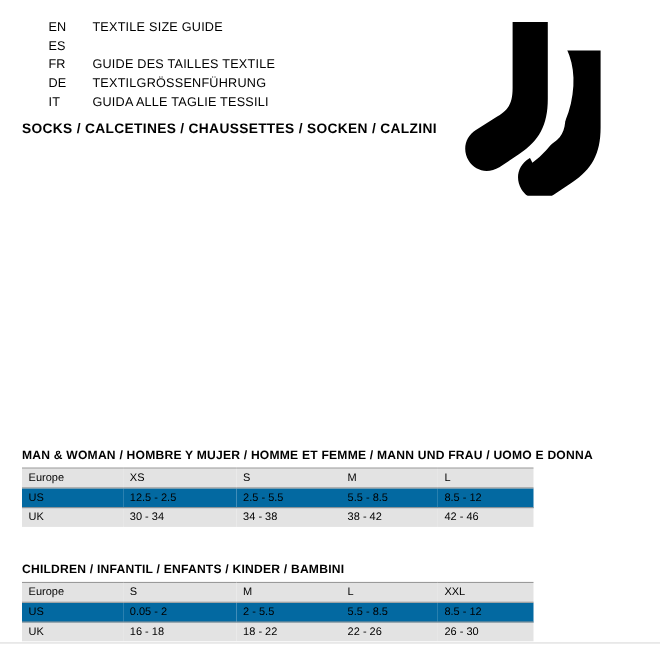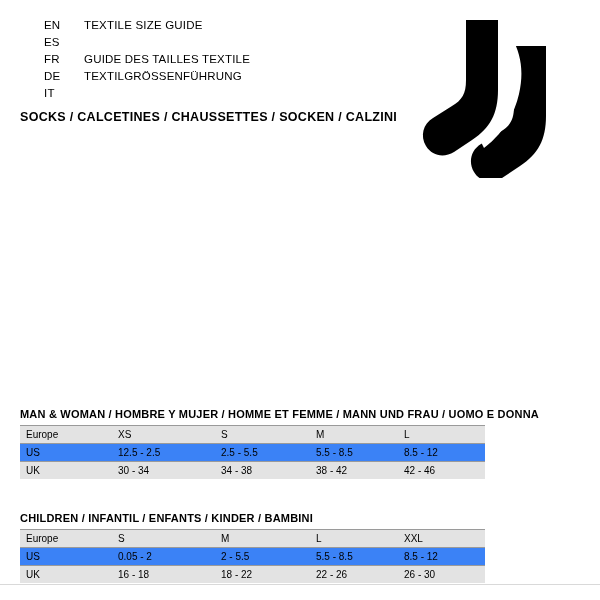--- a/index.html
+++ b/index.html
@@ -89,21 +89,21 @@
     height: 15px;
     padding: 1px 0 1px 6px;
     border: 0;
     vertical-align: middle;
     white-space: nowrap;
   }
   table.size-table tr.shade td {
     background: #e3e3e3;
   }
   table.size-table tr.plain td {
-    background: #3b82f6;
+    background: #0369a1;
   }
   table.size-table tr td.line-top {
     border-top: 1px solid #9a9a9a;
   }
   col.c0 { width: 92px; }
   col.c1 { width: 103px; }
   col.c2 { width: 95px; }
   col.c3 { width: 88px; }
   col.c4 { width: 87px; }
 
@@ -132,20 +132,21 @@
     <div class="lang-row">
       <span class="lang-code">FR</span>
       <span class="lang-text">GUIDE DES TAILLES TEXTILE</span>
     </div>
     <div class="lang-row">
       <span class="lang-code">DE</span>
       <span class="lang-text">TEXTILGRÖSSENFÜHRUNG</span>
     </div>
     <div class="lang-row">
       <span class="lang-code">IT</span>
+      <span class="lang-text">GUIDA ALLE TAGLIE TESSILI</span>
     </div>
   </div>
 
   <div class="subtitle">SOCKS / CALCETINES / CHAUSSETTES / SOCKEN / CALZINI</div>
 
   <div class="socks">
     <svg width="170" height="160" viewBox="0 0 170 160" xmlns="http://www.w3.org/2000/svg">
 
       <path d="M60,2 L92,2 L92,72 C92,96 84,110 66,122 L48,134 C38,140 26,138 20,128 C14,118 17,106 27,100 L46,88 C56,82 60,76 60,62 Z" fill="#000000"></path>
 

